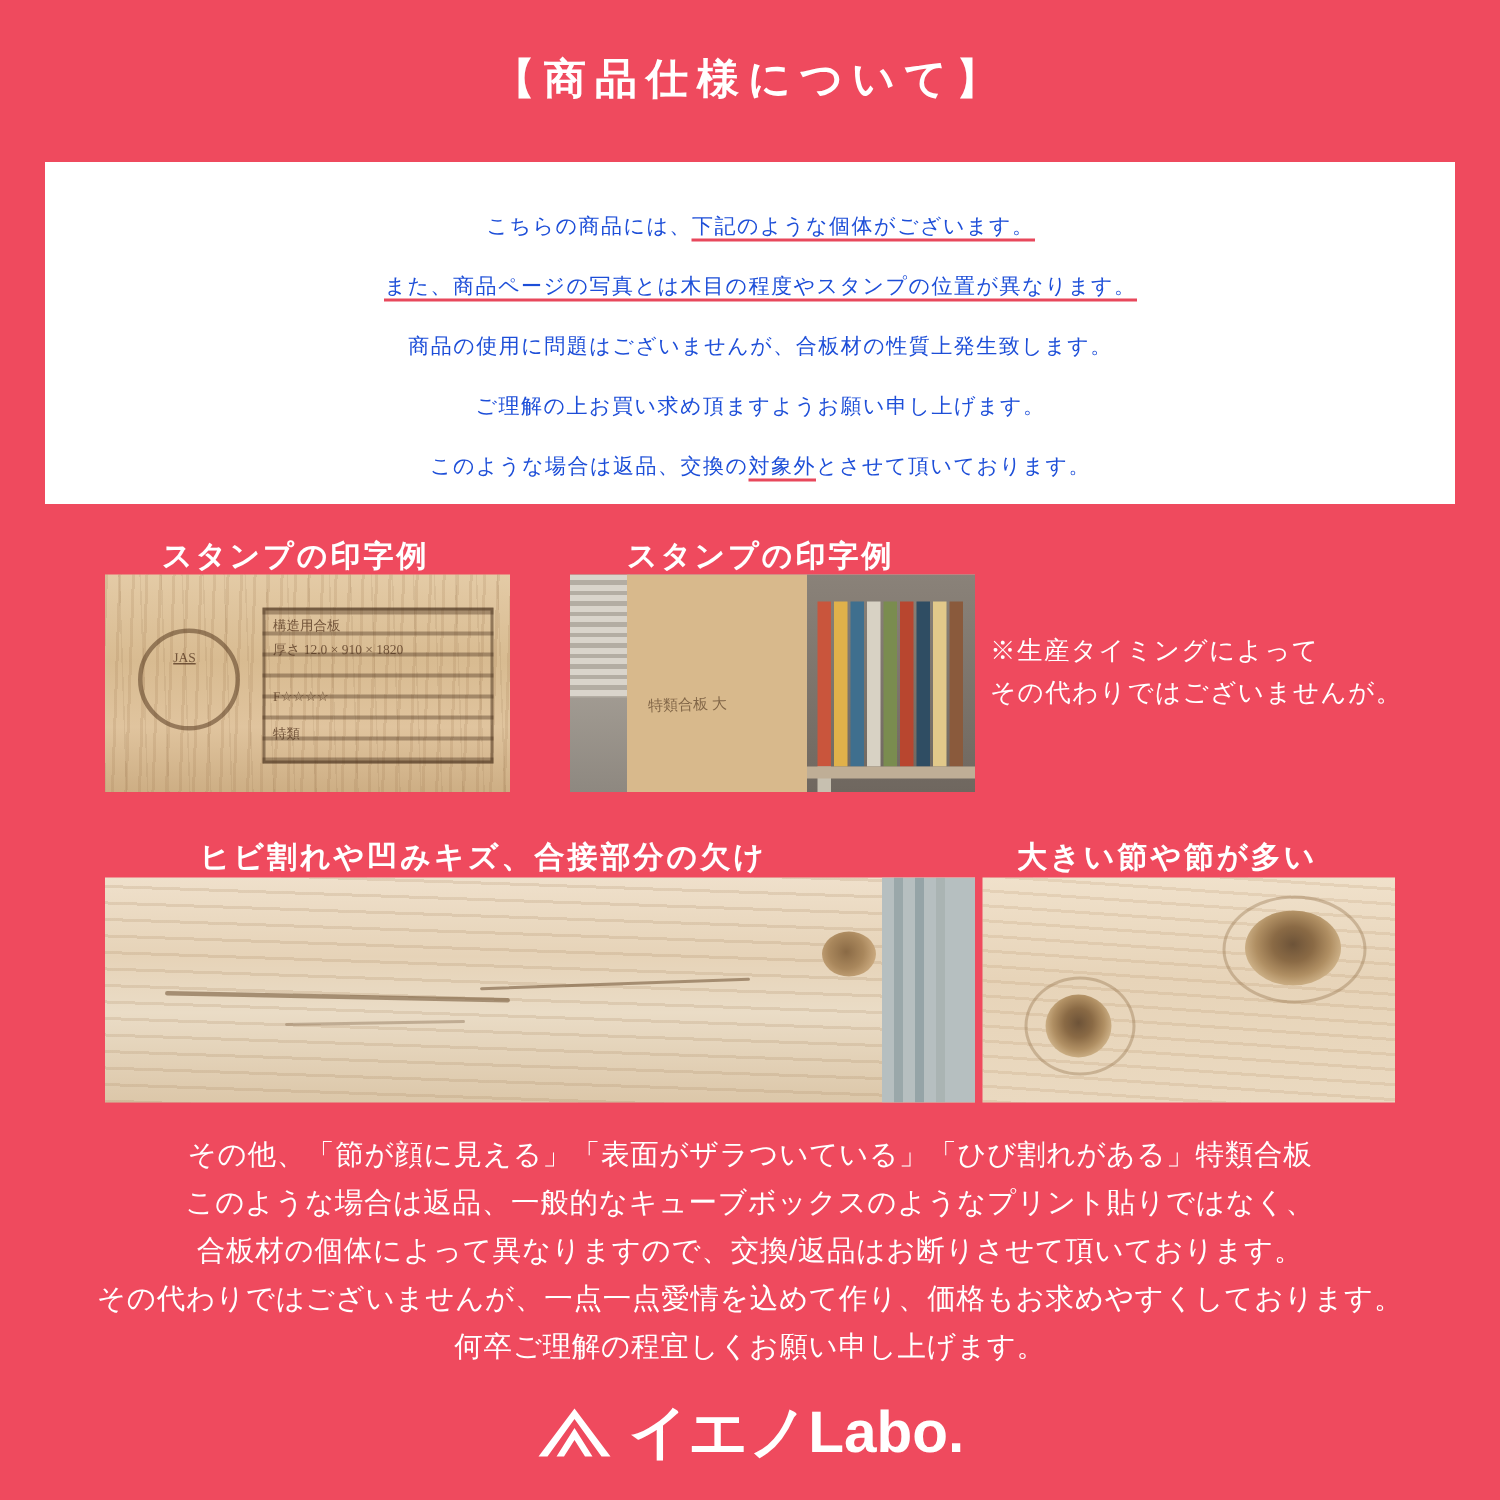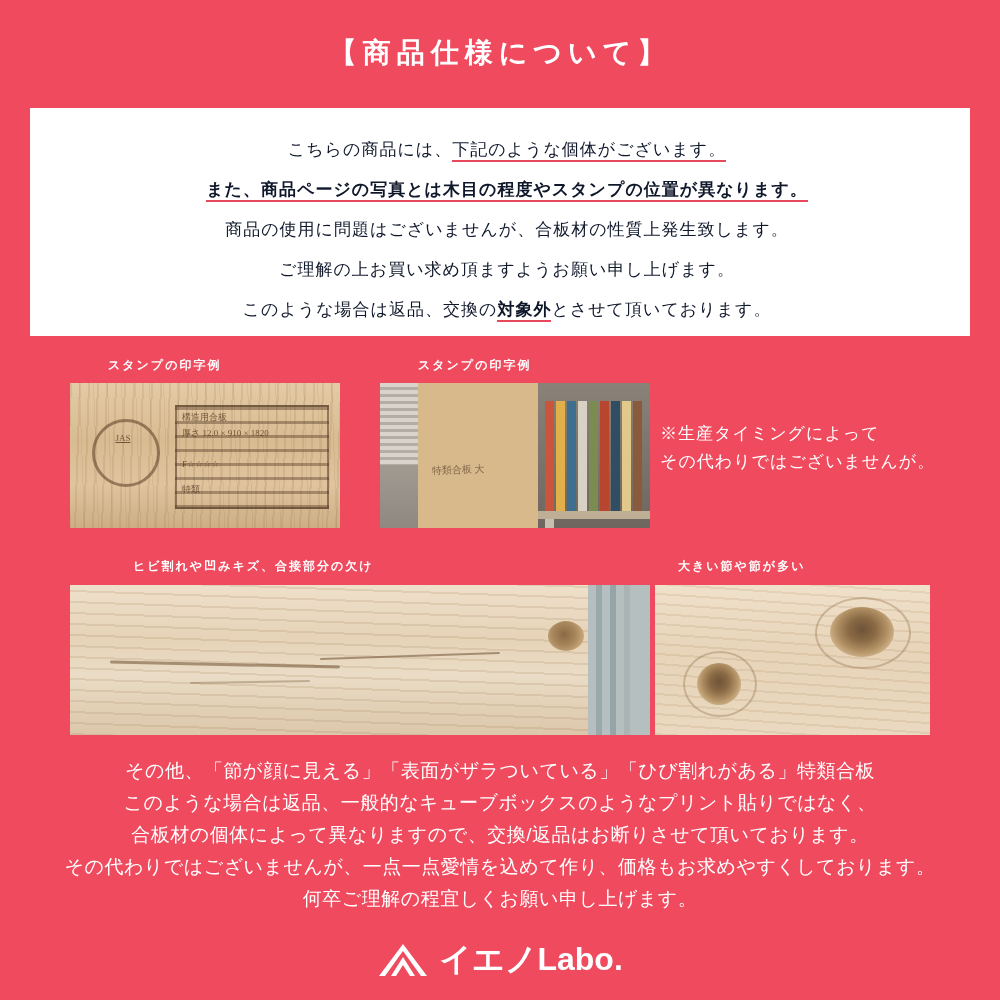--- a/index.html
+++ b/index.html
@@ -34,35 +34,35 @@
   
   .notice {
     position: absolute;
     left: 30px; top: 108px;
     width: 940px; height: 228px;
     background: #ffffff;
     padding-top: 22px;
   }
   .notice p {
     text-align: center;
-    color: #0f172a;
-    font-size: 17px;
+    color: #1d4ed8;
+    font-size: 14px;
     line-height: 40px;
     letter-spacing: 1px;
     white-space: nowrap;
     padding-left: 14px;
   }
   .notice .u { border-bottom: 2px solid #e8485c; padding-bottom: 1px; }
-  .notice .bold { font-weight: bold; text-align: center; }
+  .notice .bold { font-weight: normal; text-align: center; }
 
   
   .lbl {
     position: absolute;
     color: #ffffff;
-    font-size: 12px;
+    font-size: 20px;
     font-weight: bold;
     letter-spacing: 2px;
     white-space: nowrap;
   }
   .note-right {
     position: absolute;
     color: #ffffff;
     font-size: 17px;
     line-height: 28px;
     letter-spacing: 1px;
@@ -220,21 +220,21 @@
   }
 
   
   .logo {
     position: absolute;
     left: 0; bottom: 18px; width: 1000px;
     display: flex; align-items: center; justify-content: center; gap: 10px;
   }
   .logo-mark { width: 52px; height: 40px; }
   .logo-text {
-    color: #ffffff; font-size: 32px; font-weight: bold; letter-spacing: 0px;
+    color: #ffffff; font-size: 39px; font-weight: bold; letter-spacing: 0px;
   }
 </style>
 </head>
 <body>
 
 <div class="page">
 
   <div class="title">【商品仕様について】</div>
 
   <div class="notice">

